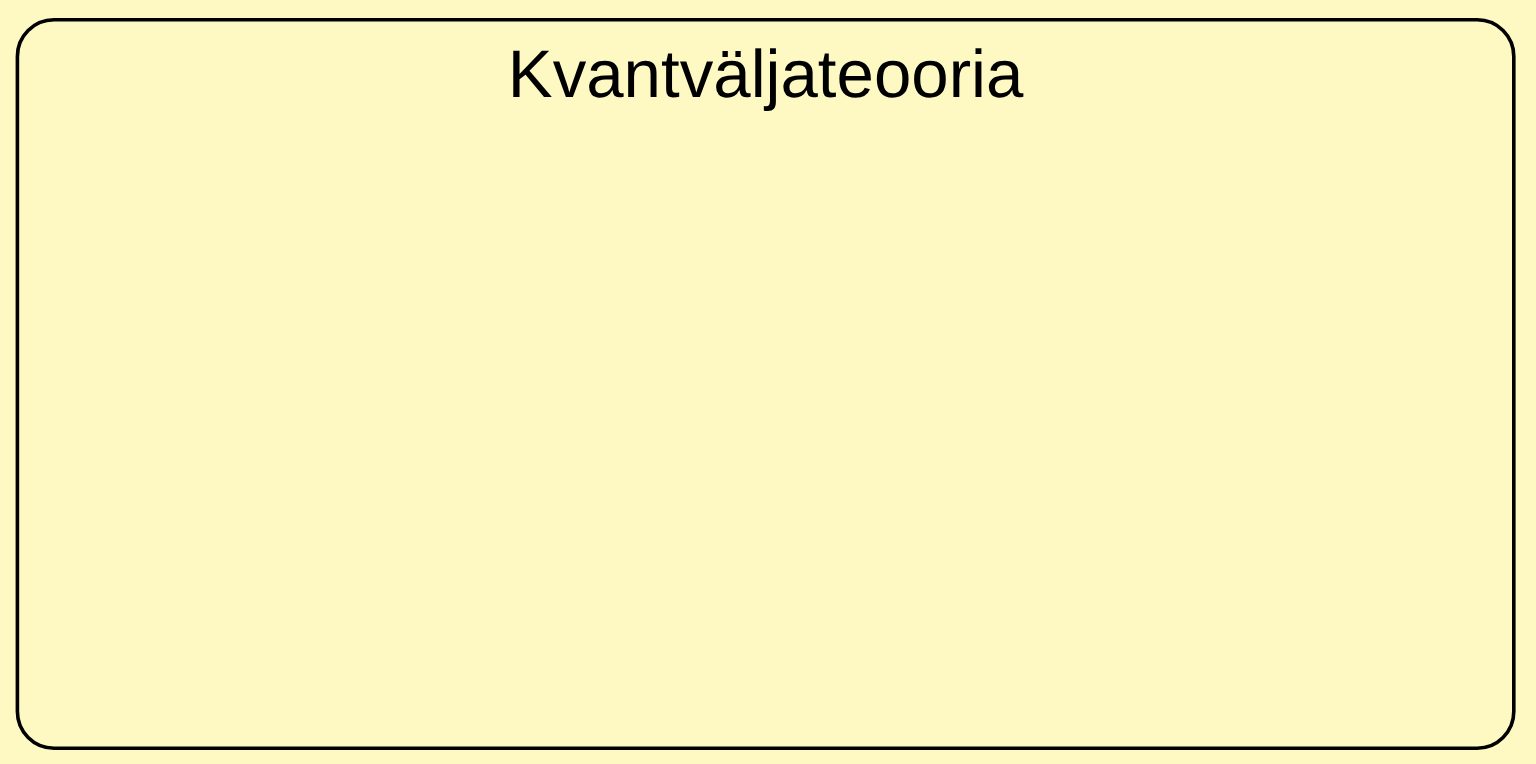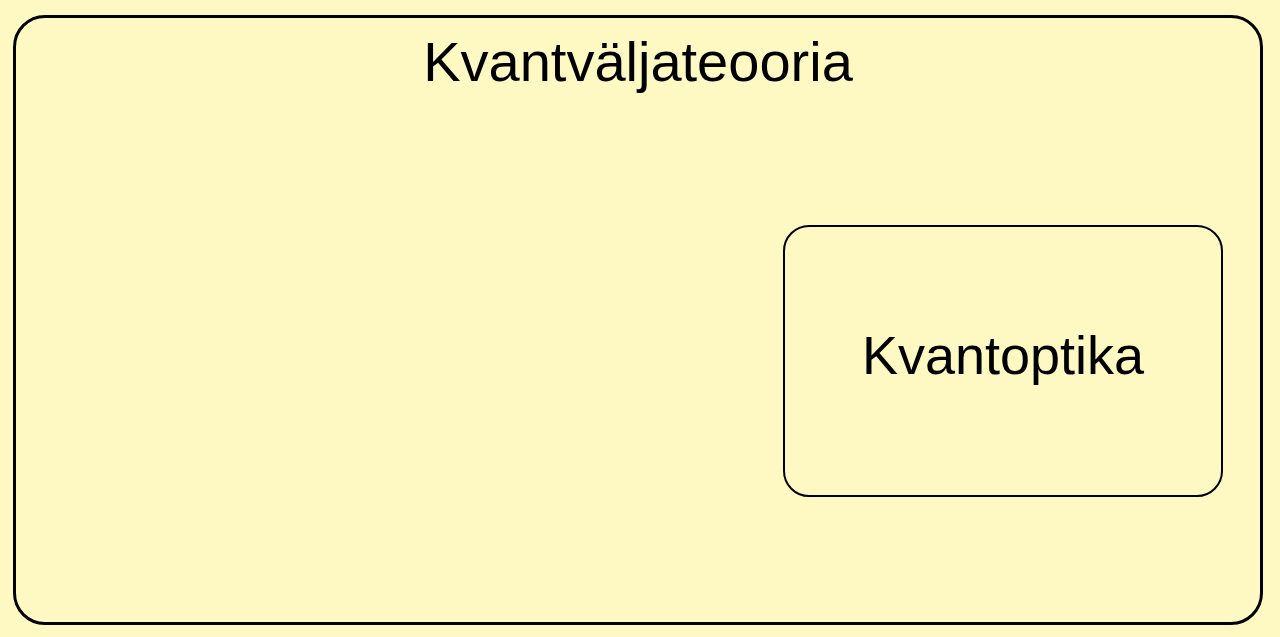--- a/index.html
+++ b/index.html
@@ -91,18 +91,15 @@
 </style>
 </head>
 <body>
 
 <div class="stage">
 
   <div class="shape set-outer">
     <div class="lbl lbl-title">Kvantväljateooria</div>
 
 
-    <div class="shape rounded set-kvant">
-      <div class="lbl lbl-kvant">Kvantoptika</div>
-    </div>
   </div>
 
 </div>
 
 </body></html>

